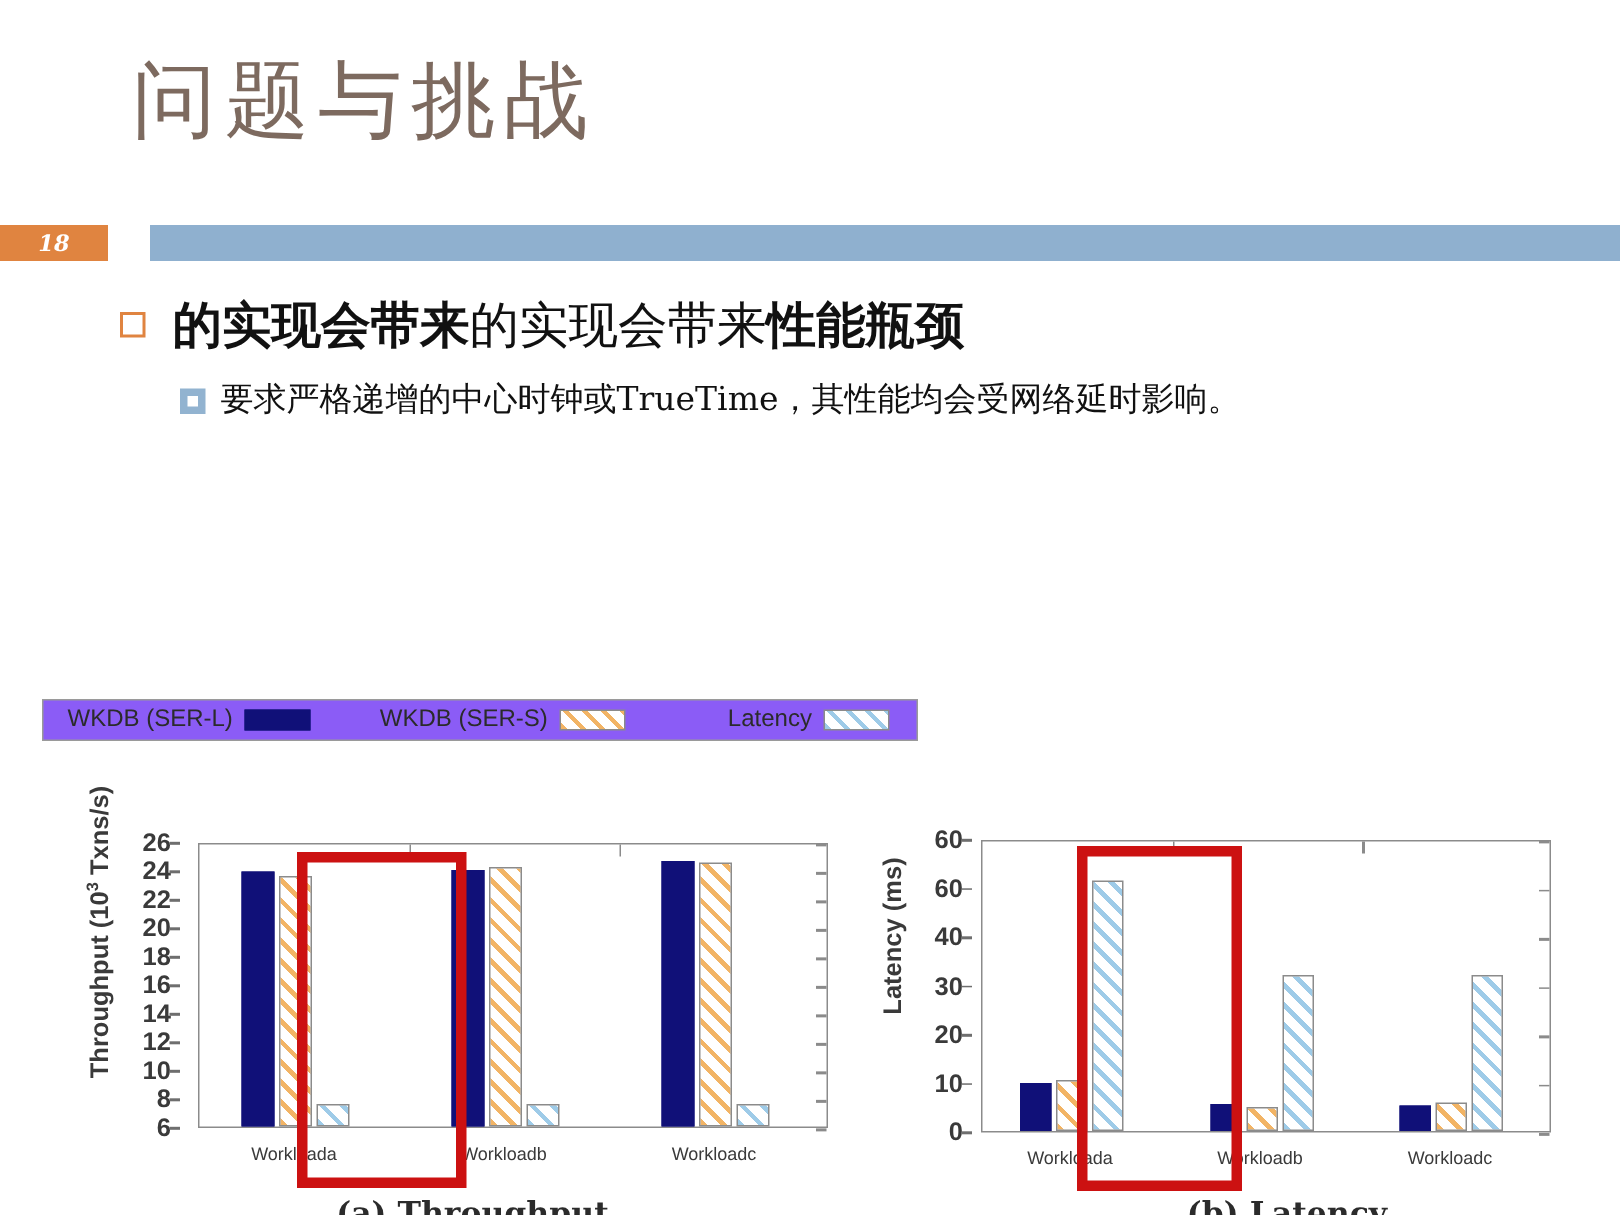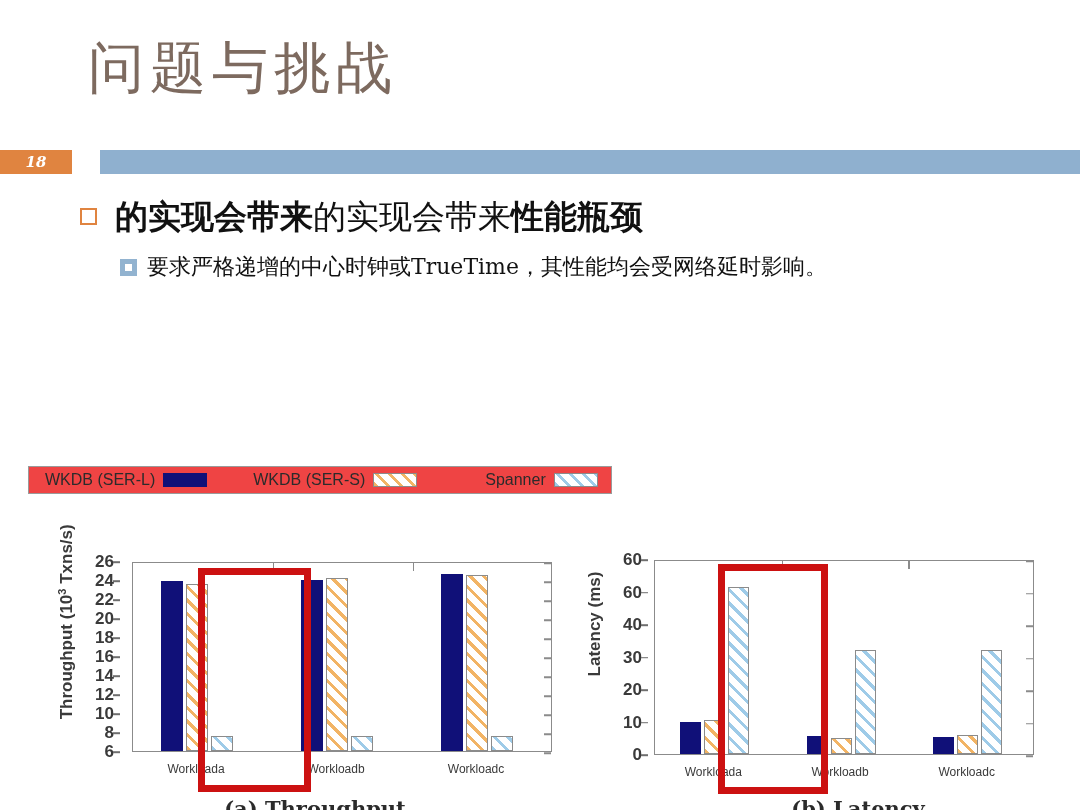--- a/index.html
+++ b/index.html
@@ -57,21 +57,21 @@
     font-family:"DejaVu Serif","Liberation Serif",serif;
     font-size:22px;line-height:42px;color:#111;max-width:880px;
   }
 
   
   .figure{position:absolute;left:28px;top:462px;width:1024px;height:330px;}
 
   
   .legend{
     position:absolute;left:0px;top:4px;width:584px;height:28px;
-    border:1.6px solid #9a9a9a;background:#ef4444;
+    border:1.6px solid #9a9a9a;background:#8b5cf6;
     display:flex;align-items:center;box-sizing:border-box;
   }
   .lg{display:flex;align-items:center;}
   .lg .lbl{
     font-family:"Liberation Sans","DejaVu Sans",sans-serif;
     font-size:16px;color:#2b2b2b;white-space:nowrap;
   }
   .sw{width:44px;height:14px;margin-left:8px;border:1.3px solid #8b8b8b;box-sizing:border-box;}
   .sw.navy{background:#101078;border-color:#101078;}
   .sw.orange{
@@ -164,21 +164,21 @@
     <div class="legend">
       <div class="lg" style="margin-left:16px;">
         <span class="lbl">WKDB (SER-L)</span>
         <span class="sw navy"></span>
       </div>
       <div class="lg" style="margin-left:46px;">
         <span class="lbl">WKDB (SER-S)</span>
         <span class="sw orange"></span>
       </div>
       <div class="lg" style="margin-left:68px;">
-        <span class="lbl">Spanner</span>
+        <span class="lbl">Latency</span>
         <span class="sw blue"></span>
       </div>
     </div>
 
     <div class="chart left">
       <div class="ylabel" style="left:4px;top:10px;height:215px;">
         <span>Throughput (10<sup>3</sup> Txns/s)</span>
       </div>
       <div class="ticks" id="lticks" style="left:26px;top:0;height:250px;">
           <div class="t" style="top: 248px;">6</div>

